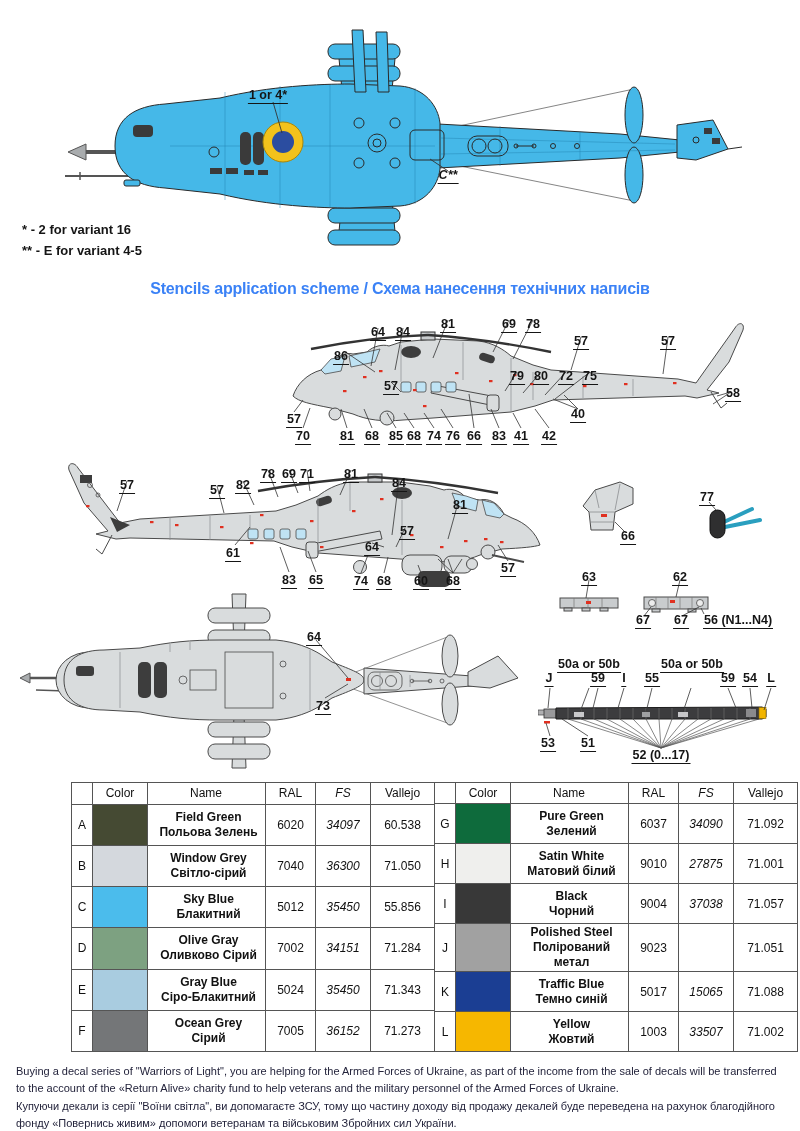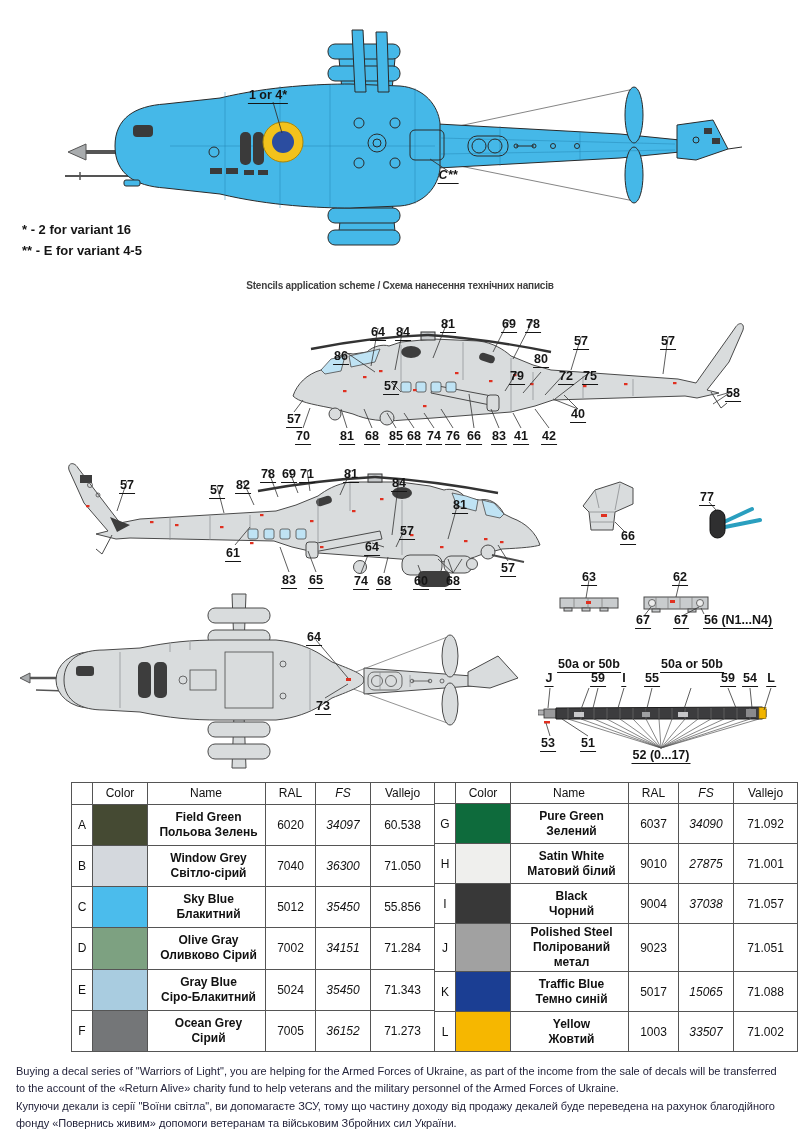--- a/index.html
+++ b/index.html
@@ -10,21 +10,21 @@
   .abs{position:absolute;}
   .co{
     position:absolute;transform:translateX(-50%);
     font-weight:bold;font-size:12.5px;line-height:1.12;color:#151515;
     border-bottom:1.4px solid #151515;padding:0 1px 1px;white-space:nowrap;
   }
   .co-left{transform:none;}
   .it{font-style:italic;}
   .note{position:absolute;left:22px;font-weight:bold;font-size:13px;color:#151515;white-space:nowrap;}
   .heading{position:absolute;top:280px;left:0;width:800px;text-align:center;
-    font-weight:bold;font-size:10px;letter-spacing:-0.2px;color:#404040;}
+    font-weight:bold;font-size:16px;letter-spacing:-0.2px;color:#3b82f6;}
   
   .tbl-wrap{position:absolute;left:25px;top:782px;width:750px;display:flex;padding-left:46px;}
   table.tbl{border-collapse:collapse;table-layout:fixed;}
   .tbl th,.tbl td{border:1px solid #555;box-sizing:border-box;}
   .tbl th{font-weight:normal;font-size:12px;height:21px;background:#fff;}
   .tbl td{height:40px;font-size:12px;text-align:center;vertical-align:middle;}
   .cl{width:21px;}
   .cc{width:55px;}
   .cn{width:118px;text-align:left;padding-left:5px;font-size:11px;font-weight:bold;line-height:1.25;}
   .c-ral{width:50px;}
@@ -166,21 +166,21 @@
 <div class="co" style="left:378px;top:325px">64</div>
 <div class="co" style="left:403px;top:325px">84</div>
 <div class="co" style="left:448px;top:317px">81</div>
 <div class="co" style="left:509px;top:317px">69</div>
 <div class="co" style="left:533px;top:317px">78</div>
 <div class="co" style="left:581px;top:334px">57</div>
 <div class="co" style="left:668px;top:334px">57</div>
 <div class="co" style="left:341px;top:349px">86</div>
 <div class="co" style="left:391px;top:379px">57</div>
 <div class="co" style="left:517px;top:369px">79</div>
-<div class="co" style="left:541px;top:352px">80</div>
+<div class="co" style="left:541px;top:369px">80</div>
 <div class="co" style="left:566px;top:369px">72</div>
 <div class="co" style="left:590px;top:369px">75</div>
 <div class="co" style="left:733px;top:386px">58</div>
 <div class="co" style="left:578px;top:407px">40</div>
 <div class="co" style="left:294px;top:412px">57</div>
 <div class="co" style="left:303px;top:429px">70</div>
 <div class="co" style="left:347px;top:429px">81</div>
 <div class="co" style="left:372px;top:429px">68</div>
 <div class="co" style="left:396px;top:429px">85</div>
 <div class="co" style="left:414px;top:429px">68</div>

